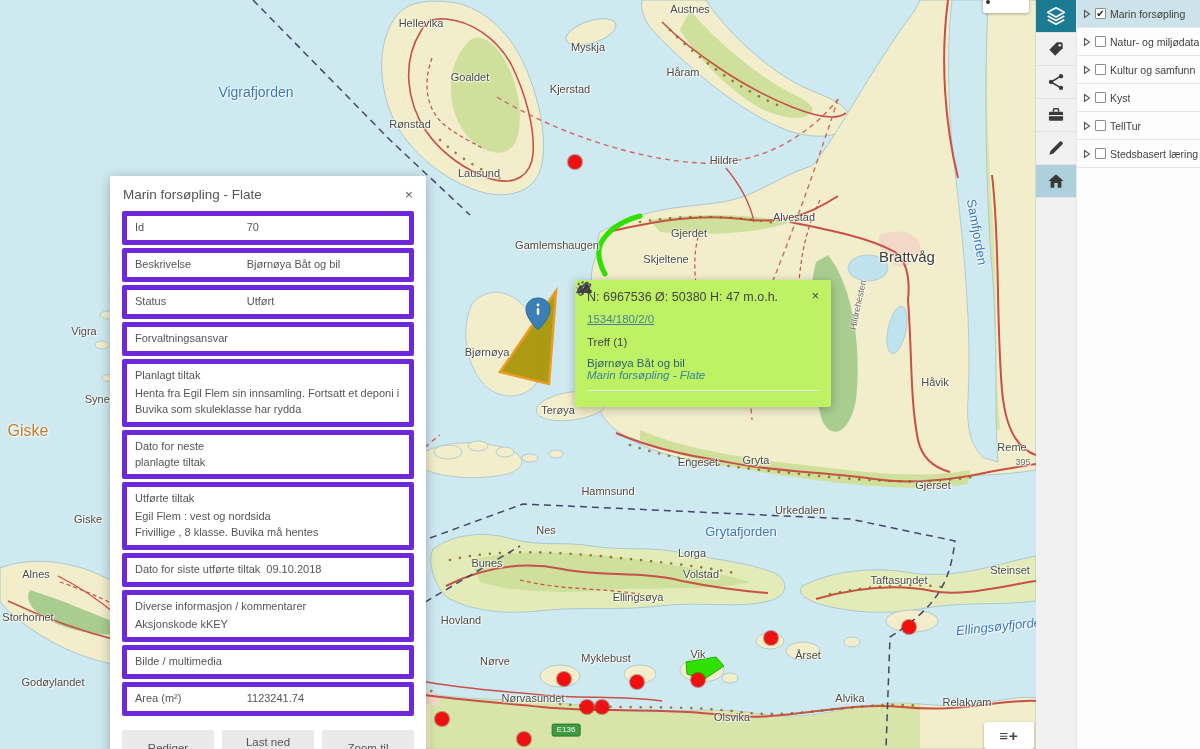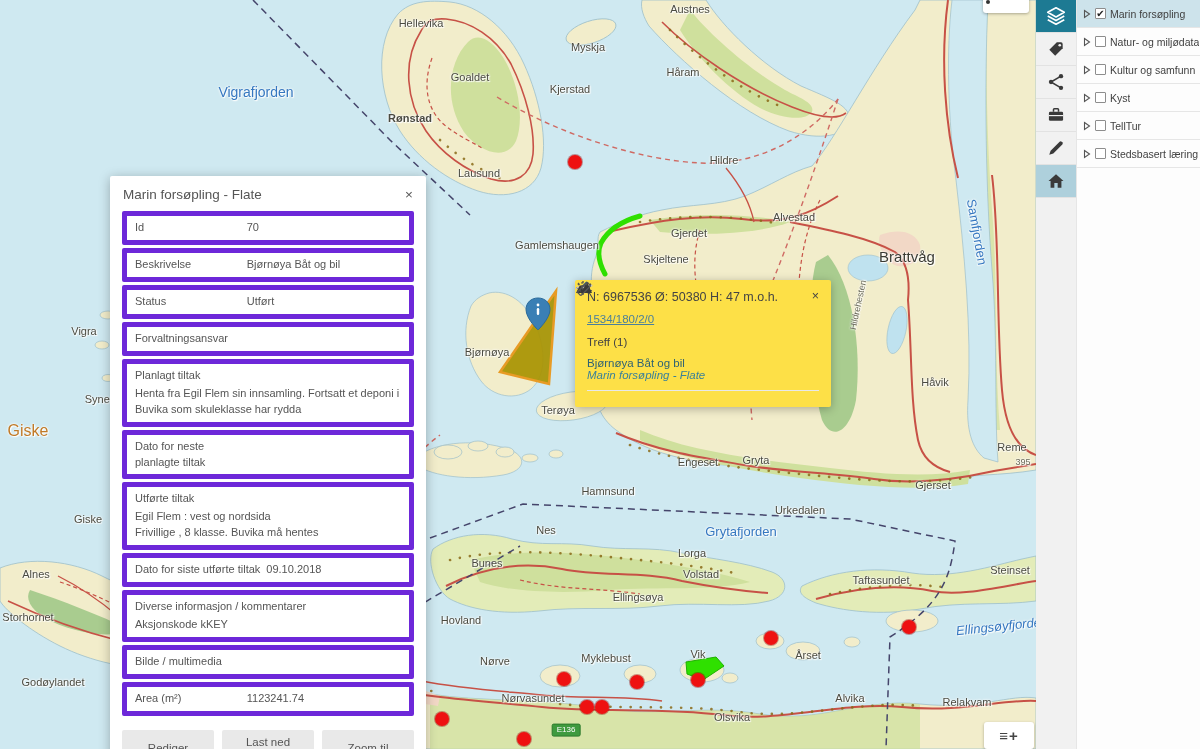--- a/index.html
+++ b/index.html
@@ -47,21 +47,21 @@
   .frow{display:flex}
   .flabel{width:42%;flex-shrink:0}
   .fval{flex:1}
   .ftight .flabel{width:auto;margin-right:6px}
   .fml .flabel{display:block;width:auto;margin-bottom:2px}
   .dbuttons{display:flex;gap:8px;margin:14px 12px 0 12px;justify-content:center}
   .dbuttons button{flex:1;background:#e9e9e9;border:none;border-radius:2px;padding:6px 12px;
     font-size:11.5px;color:#555;font-family:inherit;cursor:pointer}
 
   
-  .popup{position:absolute;left:575px;top:280px;width:256px;background:#fde047;border-radius:2px;
+  .popup{position:absolute;left:575px;top:280px;width:256px;background:#bef264;border-radius:2px;
     box-shadow:0 2px 10px rgba(0,0,0,.28);padding:10px 12px 8px 12px;z-index:25;font-size:11.5px;color:#444}
   .popup .ptitle{display:flex;justify-content:space-between;align-items:flex-start}
   .popup .ptitle span{font-size:12.5px;color:#444}
   .popup .pclose{font-size:16px;color:#555;cursor:pointer;line-height:1}
   .popup .plink{display:inline-block;margin-top:9px;color:#4a7f9b;text-decoration:underline;cursor:pointer}
   .popup .phits{margin-top:11px;color:#444}
   .popup .prow{margin-top:9px;display:flex;justify-content:space-between;align-items:flex-end}
   .popup .pname{color:#2f6274}
   .popup .player{font-style:italic;color:#3a8099;cursor:pointer}
   .popup .pedit{cursor:pointer}
@@ -224,21 +224,21 @@
     </svg>
 
     <div id="labels">
         <span class="mlabel " style="left: 421px; top: 23px;">Hellevika</span>
         <span class="mlabel " style="left: 690px; top: 9px;">Austnes</span>
         <span class="mlabel " style="left: 588px; top: 47px;">Myskja</span>
         <span class="mlabel " style="left: 470px; top: 77px;">Goaldet</span>
         <span class="mlabel " style="left: 683px; top: 72px;">Håram</span>
         <span class="mlabel " style="left: 570px; top: 89px;">Kjerstad</span>
         <span class="mlabel water-big" style="left: 256px; top: 92px;">Vigrafjorden</span>
-        <span class="mlabel " style="left: 410px; top: 118px; font-weight: bold;">Rønstad</span>
+        <span class="mlabel " style="left: 410px; top: 124px;">Rønstad</span>
         <span class="mlabel " style="left: 724px; top: 160px;">Hildre</span>
         <span class="mlabel " style="left: 479px; top: 173px;">Lausund</span>
         <span class="mlabel " style="left: 794px; top: 217px;">Alvestad</span>
         <span class="mlabel town" style="left: 907px; top: 256px;">Brattvåg</span>
         <span class="mlabel water" style="left: 977px; top: 232px; transform: translate(-50%, -50%) rotate(80deg);">Samfjorden</span>
         <span class="mlabel " style="left: 689px; top: 233px;">Gjerdet</span>
         <span class="mlabel " style="left: 557px; top: 245px; text-align: center;">Gamlemshaugen</span>
         <span class="mlabel " style="left: 666px; top: 259px;">Skjeltene</span>
         <span class="mlabel tiny" style="left: 858px; top: 305px; transform: translate(-50%, -50%) rotate(-78deg);">Hildrehesten</span>
         <span class="mlabel " style="left: 84px; top: 331px;">Vigra</span>
@@ -255,21 +255,21 @@
         <span class="mlabel " style="left: 608px; top: 491px;">Hamnsund</span>
         <span class="mlabel " style="left: 800px; top: 510px;">Urkedalen</span>
         <span class="mlabel " style="left: 88px; top: 519px;">Giske</span>
         <span class="mlabel " style="left: 546px; top: 530px;">Nes</span>
         <span class="mlabel water" style="left: 741px; top: 531px;">Grytafjorden</span>
         <span class="mlabel " style="left: 692px; top: 553px;">Lorga</span>
         <span class="mlabel " style="left: 487px; top: 563px;">Bunes</span>
         <span class="mlabel " style="left: 1010px; top: 570px;">Steinset</span>
         <span class="mlabel " style="left: 36px; top: 574px;">Alnes</span>
         <span class="mlabel " style="left: 701px; top: 574px; text-align: center;">Volstad</span>
-        <span class="mlabel " style="left: 881px; top: 580px;">Taftasundet</span>
+        <span class="mlabel " style="left: 899px; top: 580px;">Taftasundet</span>
         <span class="mlabel " style="left: 638px; top: 597px;">Ellingsøya</span>
         <span class="mlabel " style="left: 28px; top: 617px;">Storhornet</span>
         <span class="mlabel " style="left: 461px; top: 620px;">Hovland</span>
         <span class="mlabel water-italic" style="left: 1002px; top: 626px; transform: translate(-50%, -50%) rotate(-6deg);">Ellingsøyfjorden</span>
         <span class="mlabel " style="left: 155px; top: 631px;">Valkvæ</span>
         <span class="mlabel " style="left: 808px; top: 655px;">Årset</span>
         <span class="mlabel " style="left: 698px; top: 654px;">Vik</span>
         <span class="mlabel " style="left: 606px; top: 658px;">Myklebust</span>
         <span class="mlabel " style="left: 495px; top: 661px;">Nørve</span>
         <span class="mlabel big" style="left: 299px; top: 668px;">Ålesund</span>

